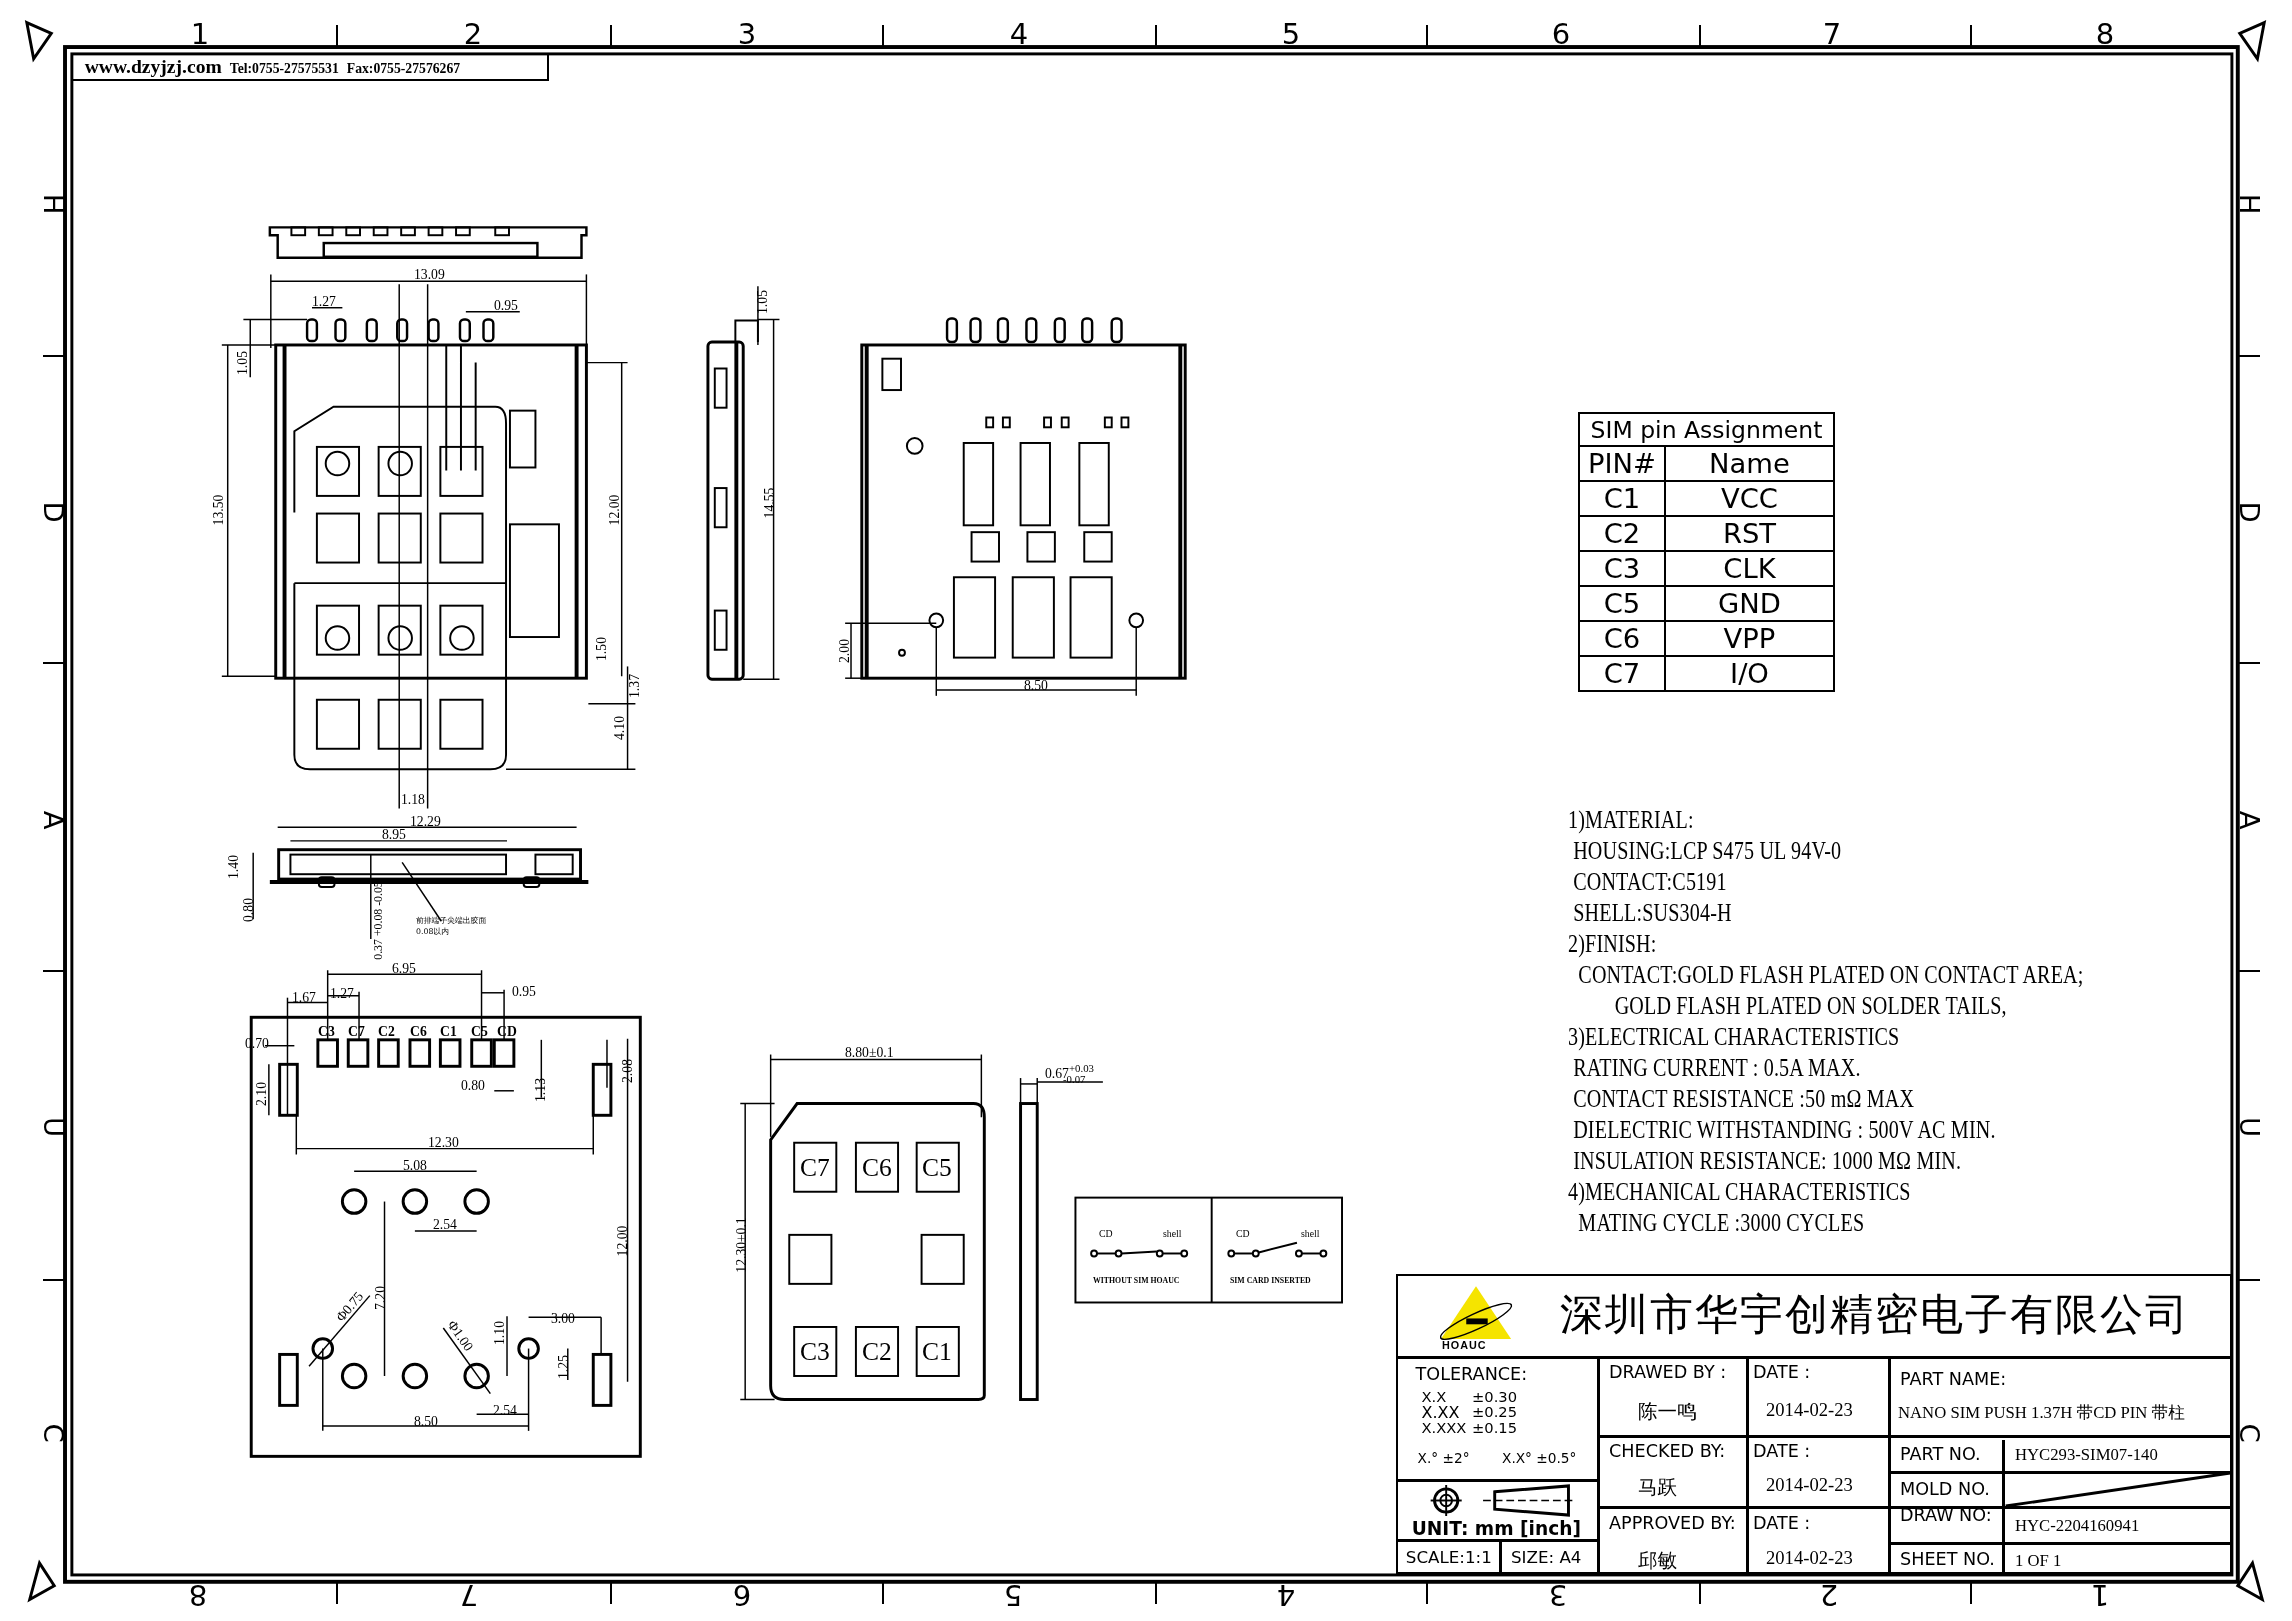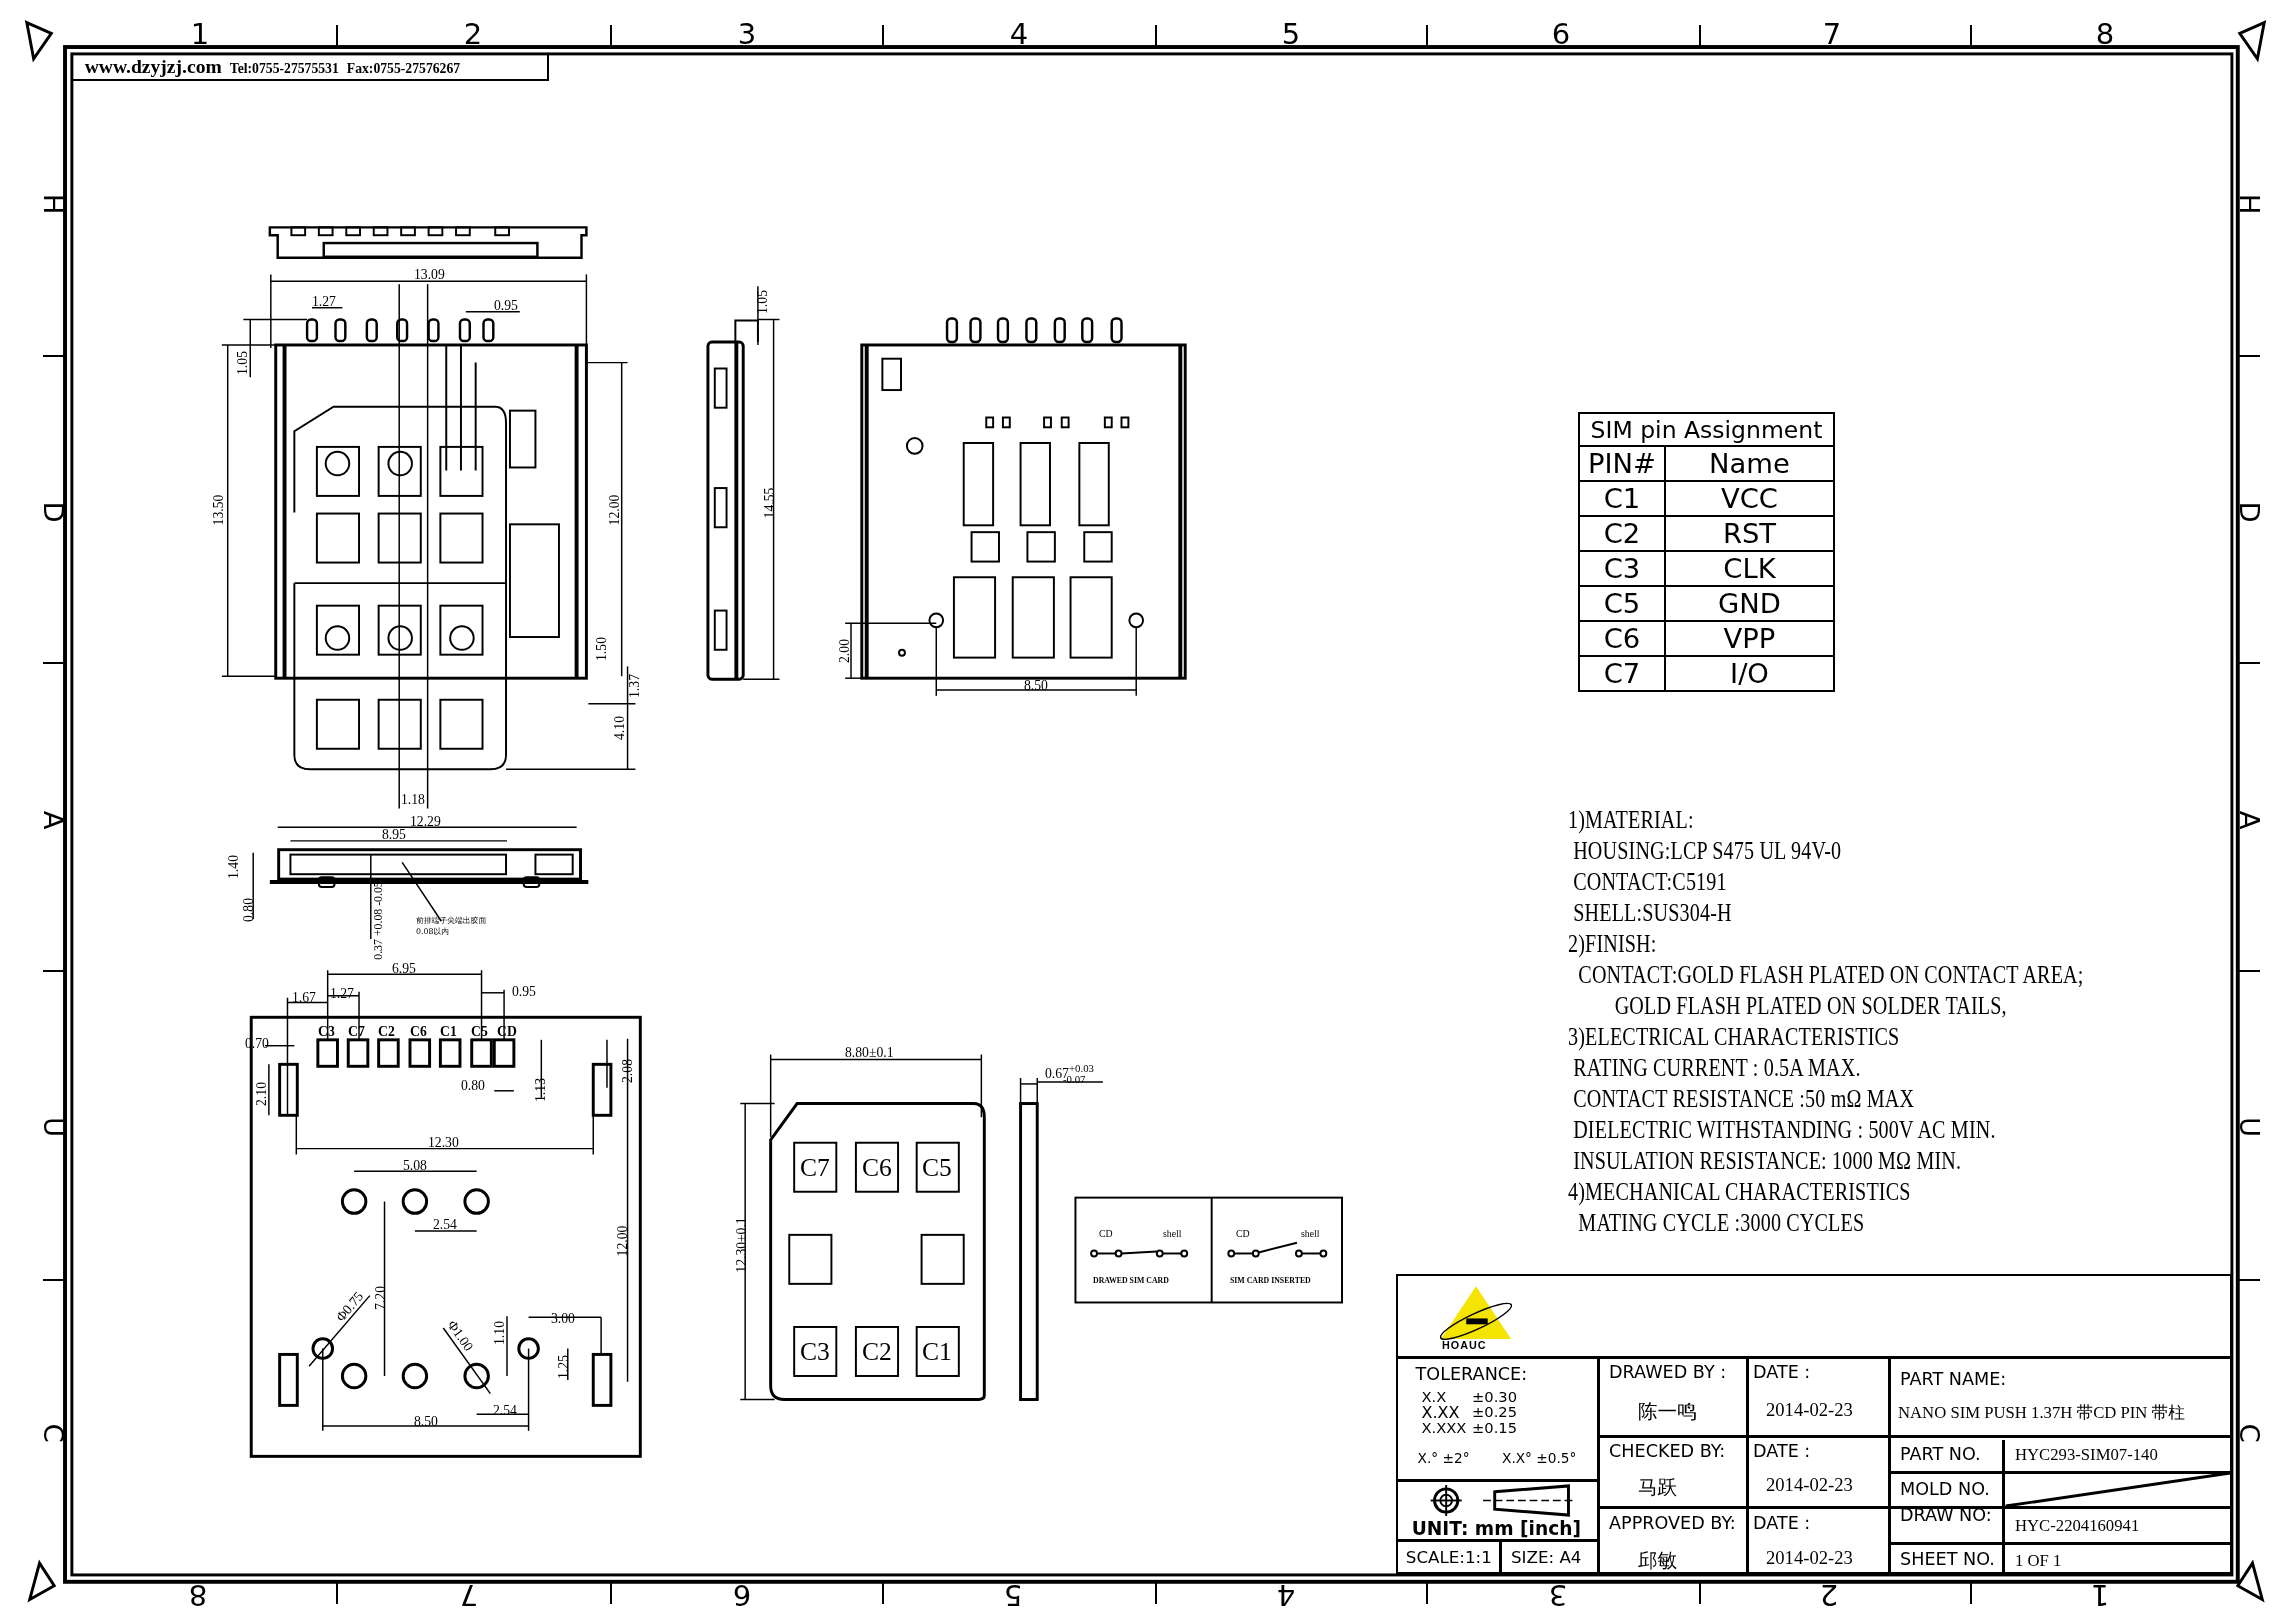--- a/index.html
+++ b/index.html
@@ -436,21 +436,21 @@
   <span class="abs serif" style="left:862px;top:1153px;font-size:25.5px">C6</span>
   <span class="abs serif" style="left:922px;top:1153px;font-size:25.5px">C5</span>
   <span class="abs serif" style="left:800px;top:1337px;font-size:25.5px">C3</span>
   <span class="abs serif" style="left:862px;top:1337px;font-size:25.5px">C2</span>
   <span class="abs serif" style="left:922px;top:1337px;font-size:25.5px">C1</span>
 </div>
 
 <div>
   <span class="abs serif" style="left:1099px;top:1228px;font-size:9.8px">CD</span>
   <span class="abs serif" style="left:1163px;top:1228px;font-size:9.8px">shell</span>
-  <span class="abs serif" style="left:1093px;top:1276px;font-size:7.8px;font-weight:bold">DRAWED SIM CARD</span>
+  <span class="abs serif" style="left:1093px;top:1276px;font-size:7.8px;font-weight:bold">WITHOUT SIM HOAUC</span>
   <span class="abs serif" style="left:1236px;top:1228px;font-size:9.8px">CD</span>
   <span class="abs serif" style="left:1301px;top:1228px;font-size:9.8px">shell</span>
   <span class="abs serif" style="left:1230px;top:1276px;font-size:7.8px;font-weight:bold">SIM CARD INSERTED</span>
 </div>
 
 <table class="pin-table">
   <tbody>
       <tr>
         <td colspan="2" class="cap">SIM pin Assignment</td>
       </tr>
@@ -490,20 +490,21 @@
 <div class="tb">
 
   <div class="line" style="left:0;top:80px;width:833px;height:2.9px"></div>
 
   <svg class="abs" style="left:39px;top:5.9px" width="78" height="69" viewBox="0 0 80 70">
     <polygon points="40,4 4,58 76,58" fill="#f5e400" stroke="none"></polygon>
     <ellipse cx="40" cy="40" rx="40" ry="8" transform="rotate(-25 40 40)" fill="none" stroke="#000" stroke-width="1.5"></ellipse>
     <rect x="30" y="37" width="22" height="6" fill="#000"></rect>
   </svg>
   <span class="abs" style="left:44px;top:63px;font-size:10.8px;font-weight:bold;letter-spacing:1px">HOAUC</span>
+  <span class="company">深圳市华宇创精密电子有限公司</span>
 
   <div class="line" style="left:199px;top:83px;width:2.9px;height:214px"></div>
   <div class="line" style="left:348px;top:83px;width:2.9px;height:214px"></div>
   <div class="line" style="left:490px;top:83px;width:2.9px;height:214px"></div>
   <div class="line" style="left:604px;top:164px;width:2.9px;height:133px"></div>
 
   <div class="line" style="left:202px;top:159px;width:288px;height:2.9px"></div>
   <div class="line" style="left:202px;top:230px;width:288px;height:2.9px"></div>
 
   <div class="line" style="left:493px;top:159px;width:340px;height:2.9px"></div>

